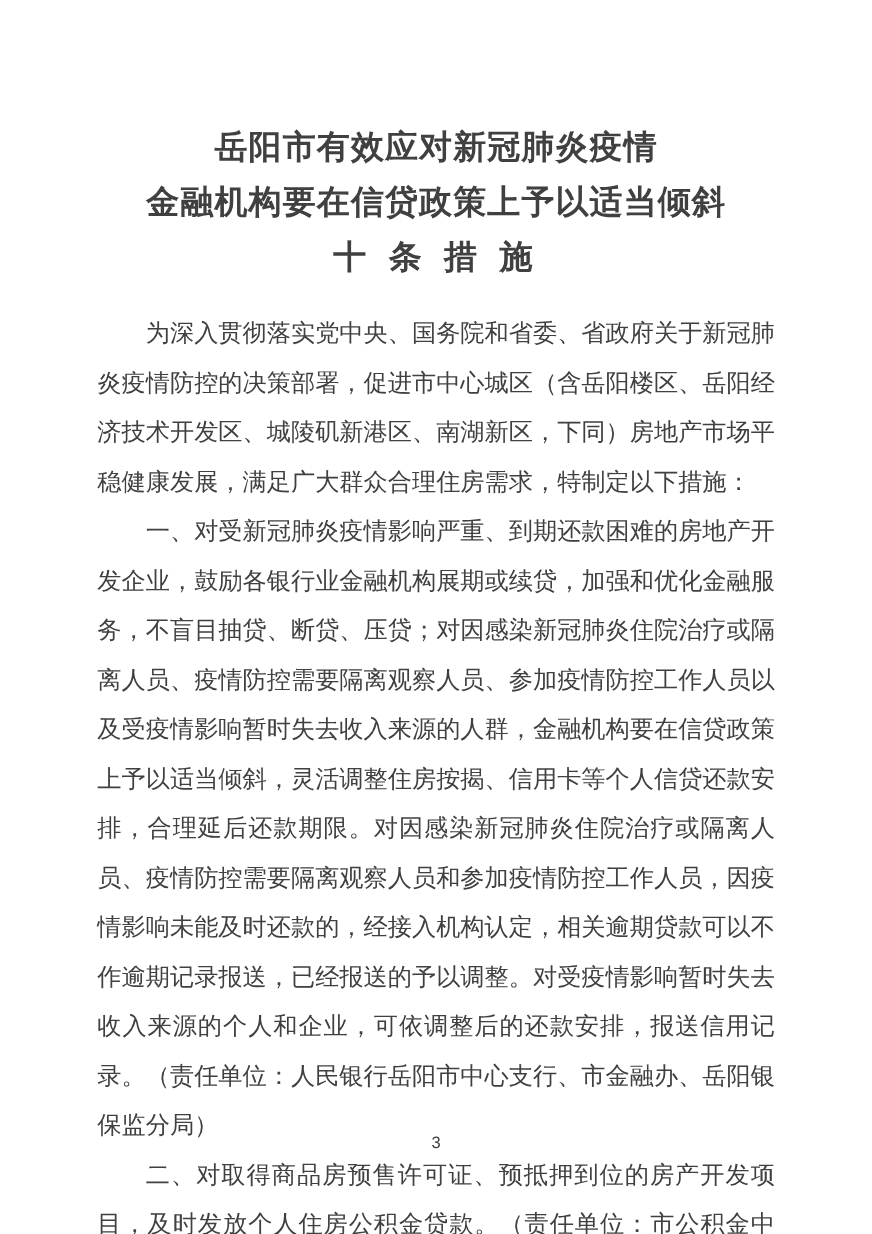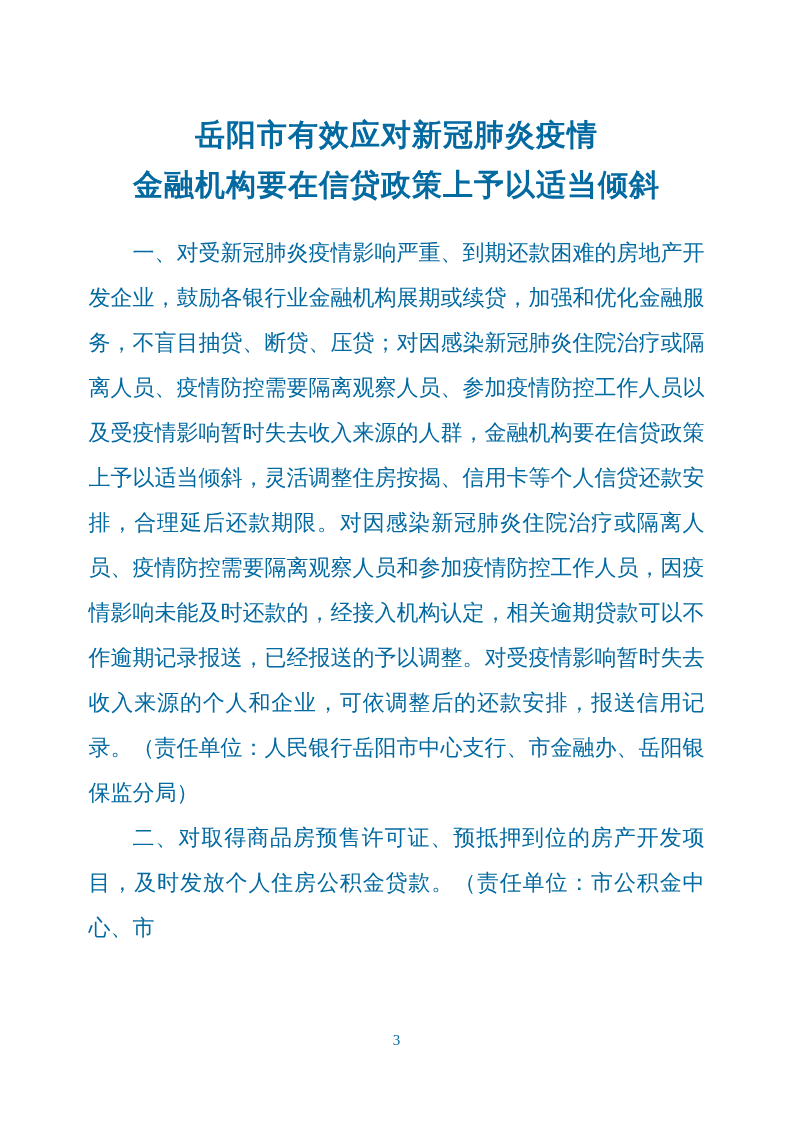--- a/index.html
+++ b/index.html
@@ -6,22 +6,22 @@
     margin: 0;
     padding: 0;
     background: #ffffff;
   }
   .page {
     position: relative;
     width: 793px;
     height: 1122px;
     margin: 0 auto;
     background: #ffffff;
-    color: #0369a1;
-    font-family: Liberation Serif, serif;
+    color: #404040;
+    font-family: Liberation Sans, sans-serif;
     overflow: hidden;
   }
   .doc-title {
     padding-top: 110px;
     text-align: center;
     font-weight: bold;
     font-size: 30px;
     line-height: 50px;
     letter-spacing: 1px;
   }
@@ -55,23 +55,25 @@
   }
 </style>
 </head>
 <body>
 
 <div class="page">
 
   <header class="doc-title">
     <div class="title-line">岳阳市有效应对新冠肺炎疫情</div>
     <div class="title-line">金融机构要在信贷政策上予以适当倾斜</div>
+    <div class="title-line title-line-spaced">十 条 措 施</div>
   </header>
 
   <main class="doc-body">
+    <p class="para">为深入贯彻落实党中央、国务院和省委、省政府关于新冠肺炎疫情防控的决策部署，促进市中心城区（含岳阳楼区、岳阳经济技术开发区、城陵矶新港区、南湖新区，下同）房地产市场平稳健康发展，满足广大群众合理住房需求，特制定以下措施：</p>
     <p class="para">一、对受新冠肺炎疫情影响严重、到期还款困难的房地产开发企业，鼓励各银行业金融机构展期或续贷，加强和优化金融服务，不盲目抽贷、断贷、压贷；对因感染新冠肺炎住院治疗或隔离人员、疫情防控需要隔离观察人员、参加疫情防控工作人员以及受疫情影响暂时失去收入来源的人群，金融机构要在信贷政策上予以适当倾斜，灵活调整住房按揭、信用卡等个人信贷还款安排，合理延后还款期限。对因感染新冠肺炎住院治疗或隔离人员、疫情防控需要隔离观察人员和参加疫情防控工作人员，因疫情影响未能及时还款的，经接入机构认定，相关逾期贷款可以不作逾期记录报送，已经报送的予以调整。对受疫情影响暂时失去收入来源的个人和企业，可依调整后的还款安排，报送信用记录。（责任单位：人民银行岳阳市中心支行、市金融办、岳阳银保监分局）</p>
     <p class="para">二、对取得商品房预售许可证、预抵押到位的房产开发项目，及时发放个人住房公积金贷款。（责任单位：市公积金中心、市</p>
   </main>
 
   <footer class="page-footer">
     <span class="page-number">3</span>
   </footer>
 
 </div>
 

